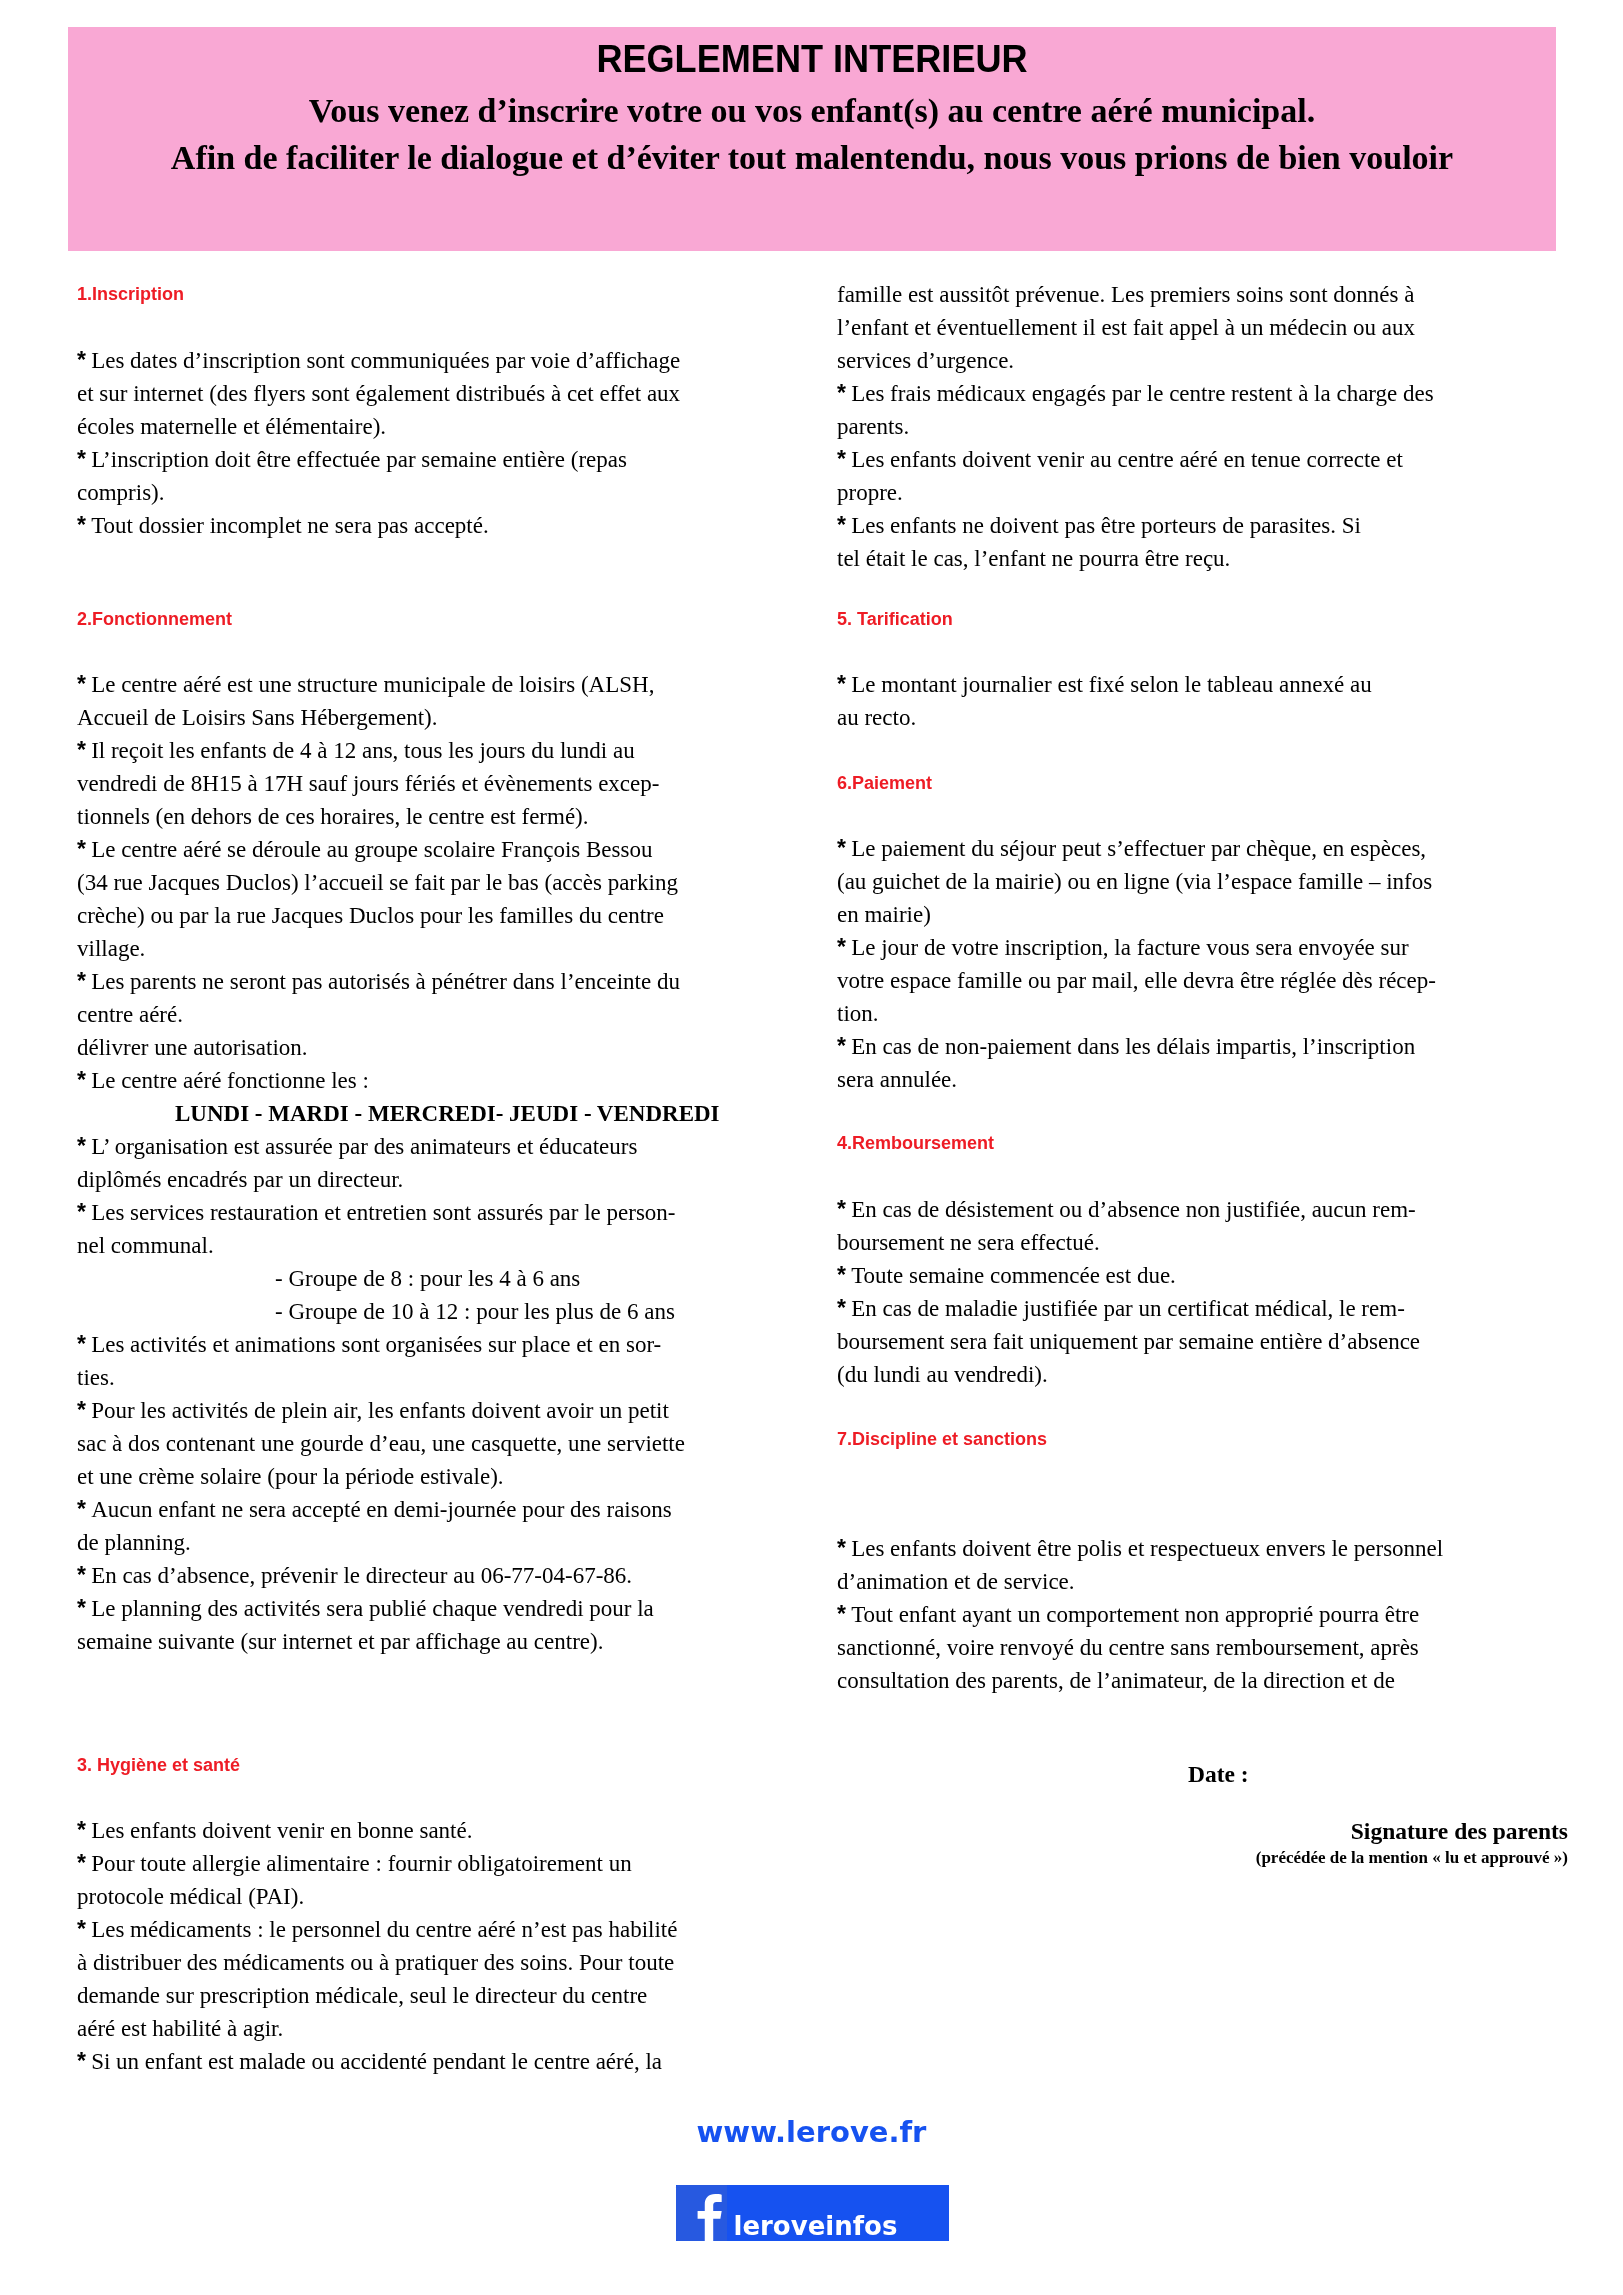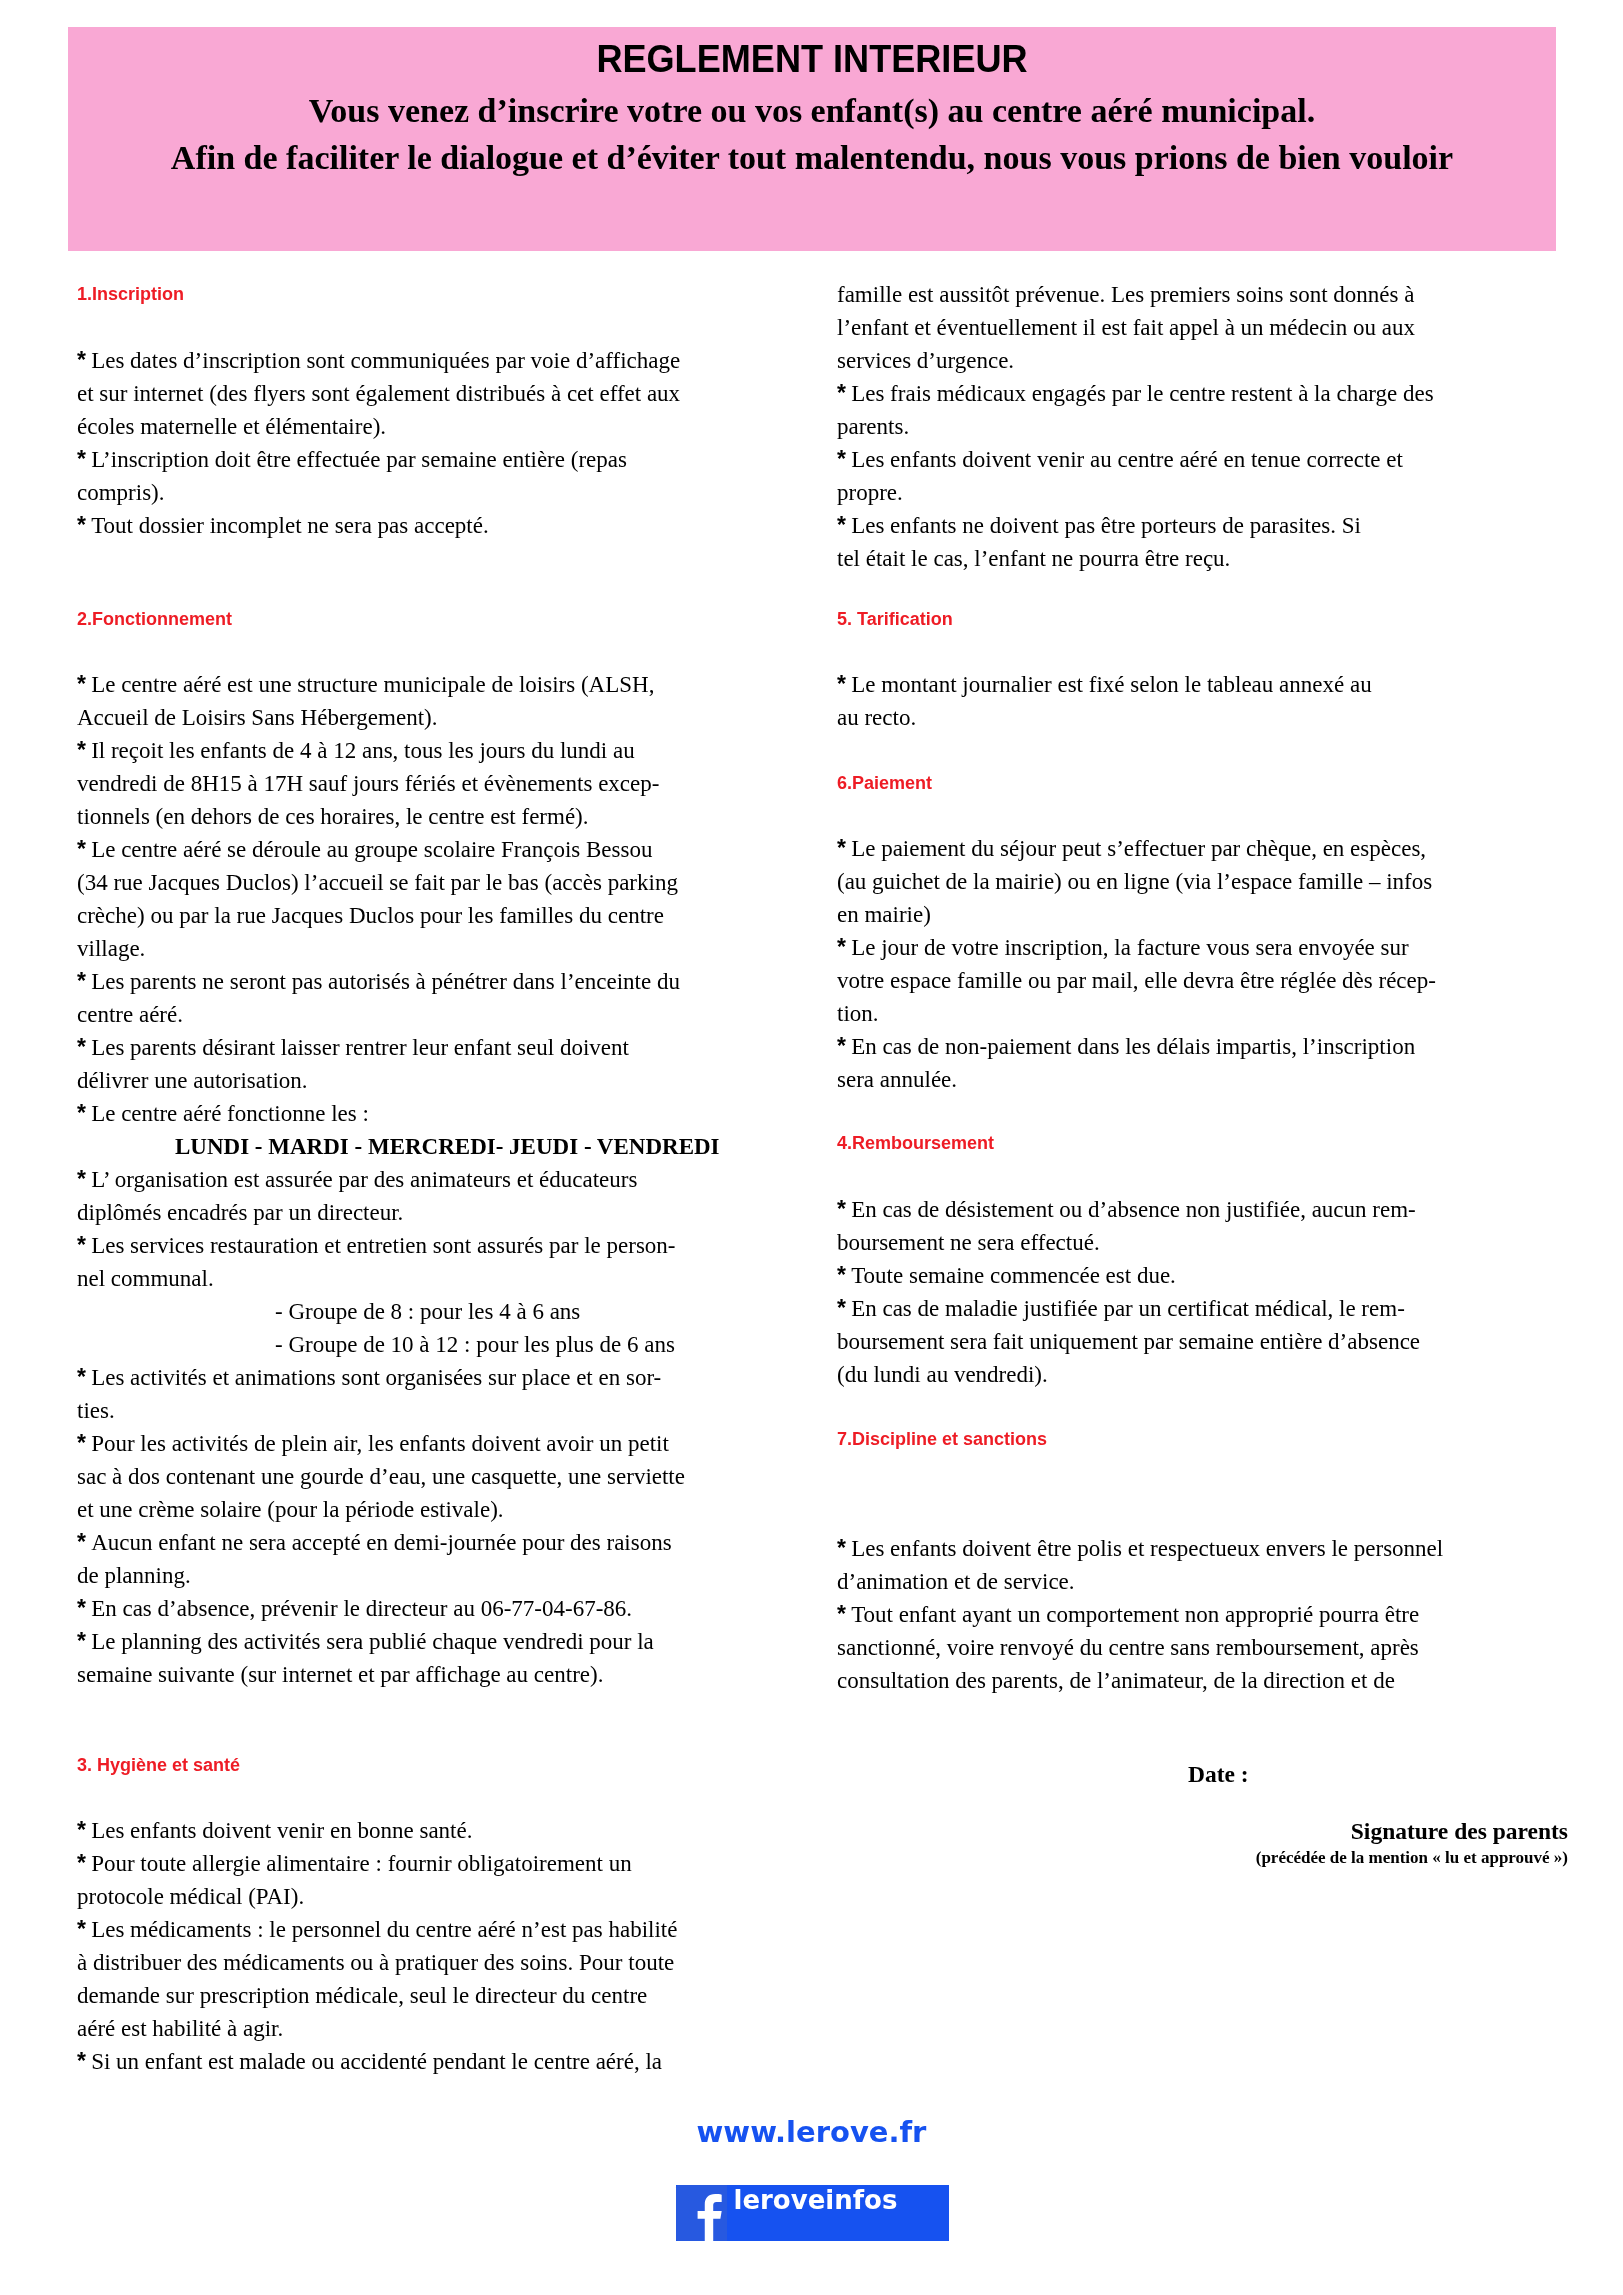--- a/index.html
+++ b/index.html
@@ -63,21 +63,21 @@
   .sig-title { font-size: 23.5px; line-height: 30px; }
   .sig-note { font-size: 17px; line-height: 23.5px; }
 
   .footer-url {
     position: absolute; left: 0; width: 1623px; top: 2115px; text-align: center;
     font-family: "DejaVu Sans", sans-serif; font-weight: bold;
     font-size: 29px; color: #1652F0;
   }
   .fb-box {
     position: absolute; left: 676px; top: 2185px; width: 273px; height: 56px;
-    background: #1652F0; display: flex; align-items: flex-start;
+    background: #1652F0; display: flex; align-items: flex-end;
   }
   .fb-icon {
     width: 51px; height: 56px; background: #2759E0; border-radius: 2.6px 0 0 2.6px;
     position: relative; overflow: hidden; flex: 0 0 auto;
   }
   .fb-icon svg { position: absolute; left: 0; top: 0; }
   .fb-handle {
     font-family: "DejaVu Sans", sans-serif; font-weight: bold;
     font-size: 26px; color: #ffffff; margin-left: 6.5px;
   }
@@ -112,21 +112,20 @@
         <div class="line"><span>Accueil de Loisirs Sans Hébergement).</span></div>
         <div class="line"><span class="bullet-star">*</span><span>Il reçoit les enfants de 4 à 12 ans, tous les jours du lundi au</span></div>
         <div class="line"><span>vendredi de 8H15 à 17H sauf jours fériés et évènements excep-</span></div>
         <div class="line"><span>tionnels (en dehors de ces horaires, le centre est fermé).</span></div>
         <div class="line"><span class="bullet-star">*</span><span>Le centre aéré se déroule au groupe scolaire François Bessou</span></div>
         <div class="line"><span>(34 rue Jacques Duclos) l’accueil se fait par le bas (accès parking</span></div>
         <div class="line"><span>crèche) ou par la rue Jacques Duclos pour les familles du centre</span></div>
         <div class="line"><span>village.</span></div>
         <div class="line"><span class="bullet-star">*</span><span>Les parents ne seront pas autorisés à pénétrer dans l’enceinte du</span></div>
         <div class="line"><span>centre aéré.</span></div>
-        <div class="line"><span class="bullet-star">*</span><span>Les parents désirant laisser rentrer leur enfant seul doivent</span></div>
         <div class="line"><span>délivrer une autorisation.</span></div>
         <div class="line"><span class="bullet-star">*</span><span>Le centre aéré fonctionne les :</span></div>
         <div class="line days"><span>LUNDI - MARDI - MERCREDI- JEUDI - VENDREDI</span></div>
         <div class="line"><span class="bullet-star">*</span><span>L’ organisation est assurée par des animateurs et éducateurs</span></div>
         <div class="line"><span>diplômés encadrés par un directeur.</span></div>
         <div class="line"><span class="bullet-star">*</span><span>Les services restauration et entretien sont assurés par le person-</span></div>
         <div class="line"><span>nel communal.</span></div>
         <div class="line indent"><span>- Groupe de 8 : pour les 4 à 6 ans</span></div>
         <div class="line indent"><span>- Groupe de 10 à 12 : pour les plus de 6 ans</span></div>
         <div class="line"><span class="bullet-star">*</span><span>Les activités et animations sont organisées sur place et en sor-</span></div>

